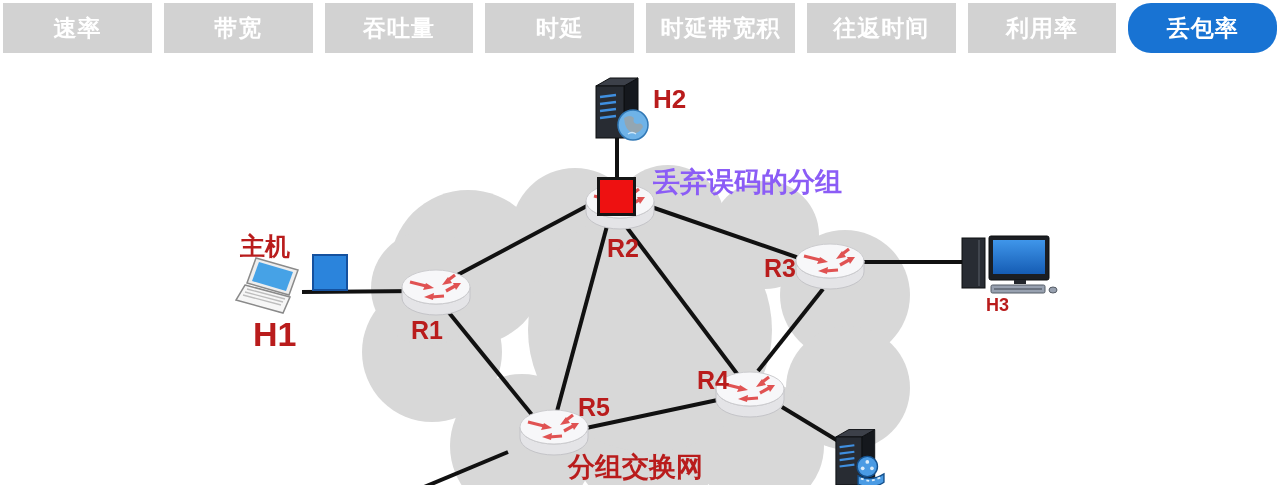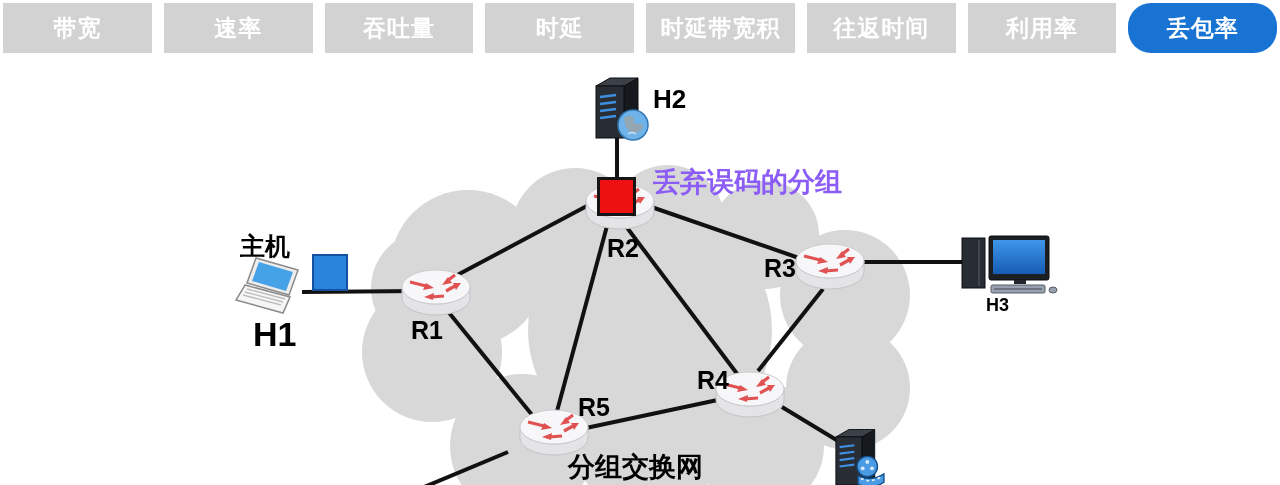--- a/index.html
+++ b/index.html
@@ -18,39 +18,39 @@
     display:flex;align-items:center;justify-content:center;
     font-size:23px;font-weight:bold;letter-spacing:1px;cursor:pointer;
     user-select:none;
   }
   .tab.active{background:#1873d3;border-radius:23px;}
   
   .stage{position:absolute;left:0;top:0;width:1280px;height:485px;z-index:1;}
   .layer{position:absolute;left:0;top:0;}
   .node{position:absolute;z-index:5;}
   .lbl{
-    position:absolute;z-index:8;font-weight:bold;color:#000000;
+    position:absolute;z-index:8;font-weight:bold;color:#b91c1c;
     font-size:25px;white-space:nowrap;line-height:1.12;
   }
   .lbl.big{font-size:27px;}
   .lbl.red{color:#8b5cf6;}
   .packet{position:absolute;z-index:7;box-sizing:border-box;}
   .packet.red{
     width:39px;height:39px;background:#ee1111;border:3px solid #151515;
   }
   .packet.blue{
     width:36px;height:37px;background:#2b84dc;border:2px solid #15519e;
   }
 </style>
 </head>
 <body>
 
 <div class="tabbar">
+  <div class="tab">速率</div>
   <div class="tab">带宽</div>
-  <div class="tab">速率</div>
   <div class="tab">吞吐量</div>
   <div class="tab">时延</div>
   <div class="tab">时延带宽积</div>
   <div class="tab">往返时间</div>
   <div class="tab">利用率</div>
   <div class="tab active">丢包率</div>
 </div>
 
 <div class="stage">
 

